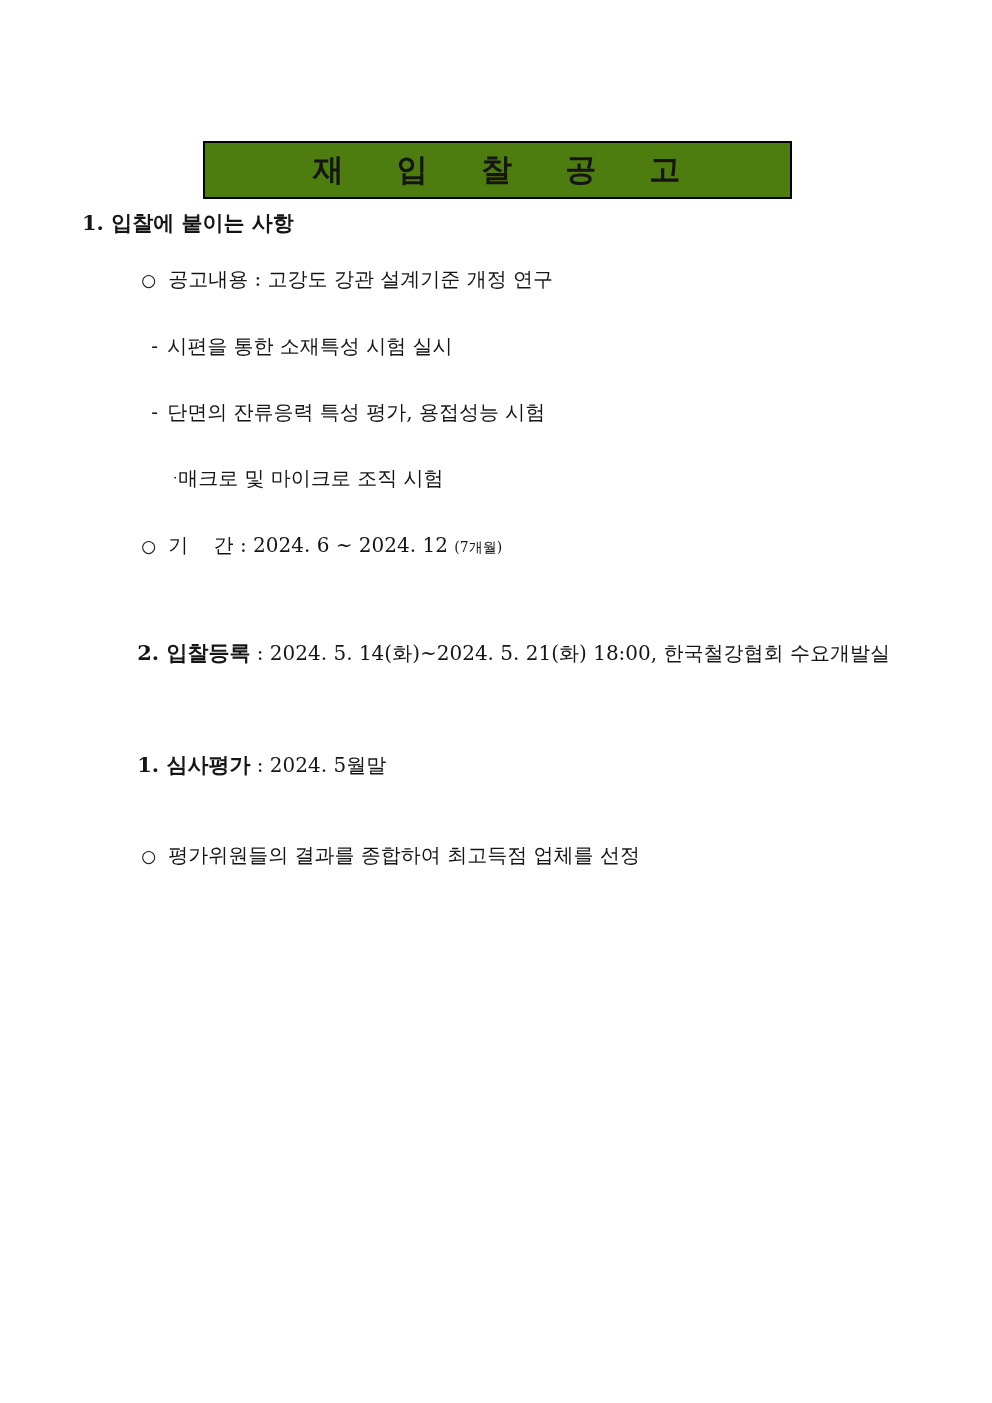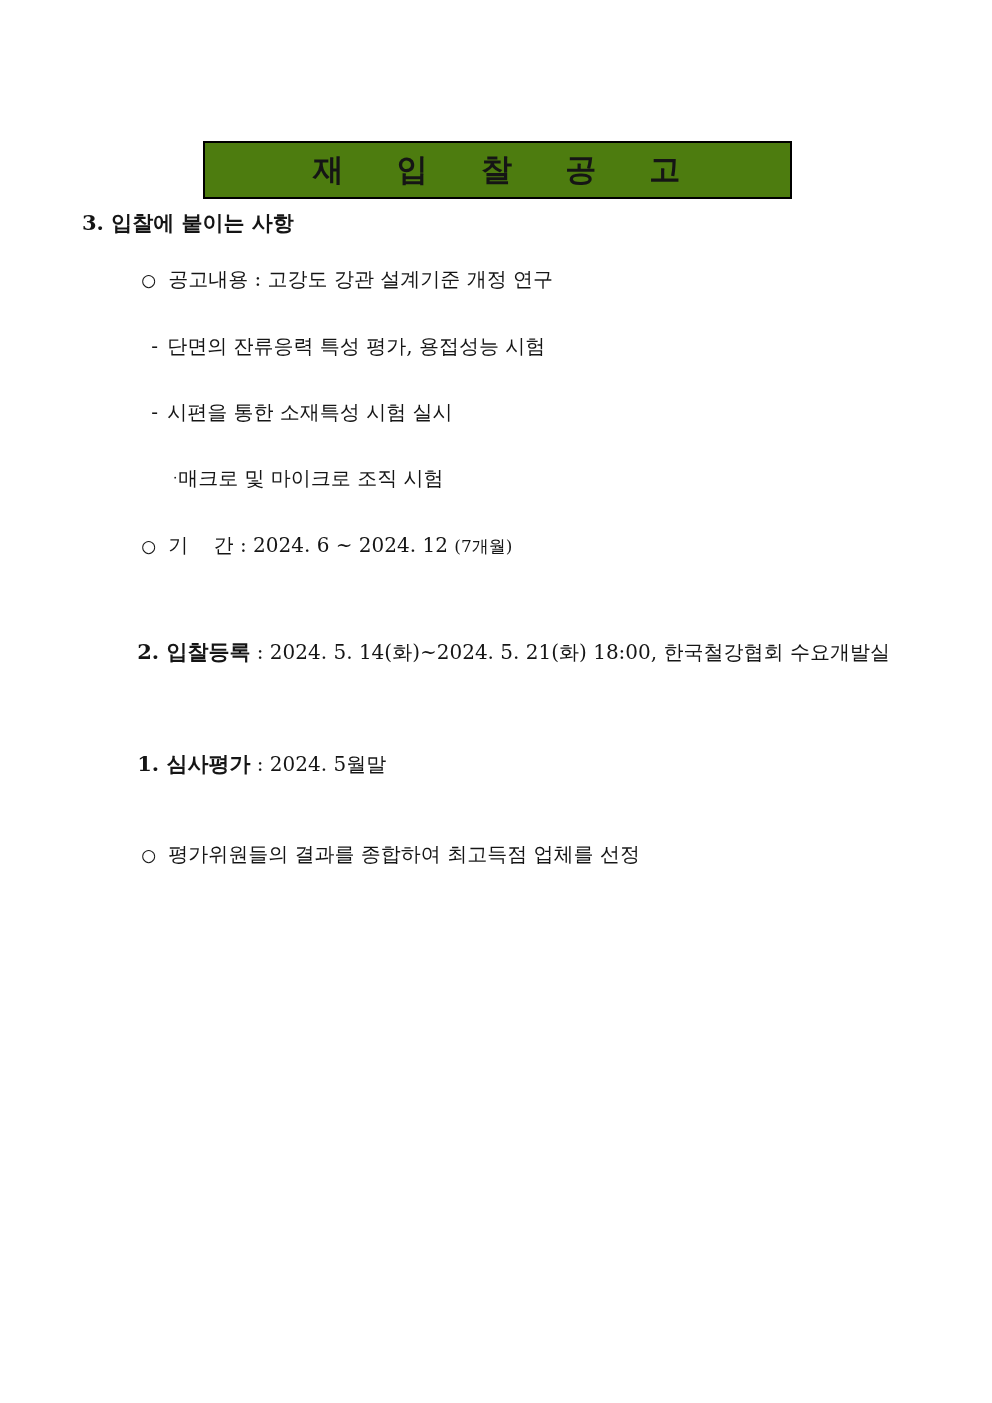--- a/index.html
+++ b/index.html
@@ -44,42 +44,42 @@
   .ind-c   { padding-left:21px; }  
   .ind-d   { padding-left:31px; }  
   .ind-dot { padding-left:46px; }  
 
   .mk { display:inline-block; }
   .mk-c   { width:27px; font-size:17px; }
   .mk-d   { width:16px; }
   .mk-dot { width:12px; font-size:18px; }
 
   .b { font-weight:700;margin-left:17px; }
-  .sm { font-size:17px; }
+  .sm { font-size:14px; }
 </style>
 </head>
 <body>
 
 <div class="page">
 
   <div class="title-box">
     <span class="tx">재    입    찰    공    고</span>
   </div>
 
   <div class="content">
 
-    <div class="ln sec-h">3. 입찰에 붙이는 사항</div>
+    <div class="ln sec-h">1. 입찰에 붙이는 사항</div>
     <div class="ln line33 ind-c mt6">
       <span class="mk mk-c">○</span><span>공고내용 : 고강도 강관 설계기준 개정 연구</span>
     </div>
     <div class="ln line33 ind-d">
-      <span class="mk mk-d">-</span><span>단면의 잔류응력 특성 평가, 용접성능 시험</span>
+      <span class="mk mk-d">-</span><span>시편을 통한 소재특성 시험 실시</span>
     </div>
     <div class="ln line33 ind-d">
-      <span class="mk mk-d">-</span><span>시편을 통한 소재특성 시험 실시</span>
+      <span class="mk mk-d">-</span><span>단면의 잔류응력 특성 평가, 용접성능 시험</span>
     </div>
     <div class="ln line33 ind-dot">
       <span class="mk mk-dot">ㆍ</span><span>매크로 및 마이크로 조직 시험</span>
     </div>
     <div class="ln line33 ind-c">
       <span class="mk mk-c">○</span><span>기    간 : 2024. 6 ~ 2024. 12 </span><span class="sm">(7개월)</span>
     </div>
 
     <div class="ln line34 mt22">
       <span class="b sec-h">2. 입찰등록</span><span> : 2024. 5. 14(화)~2024. 5. 21(화) 18:00, 한국철강협회 수요개발실</span>

